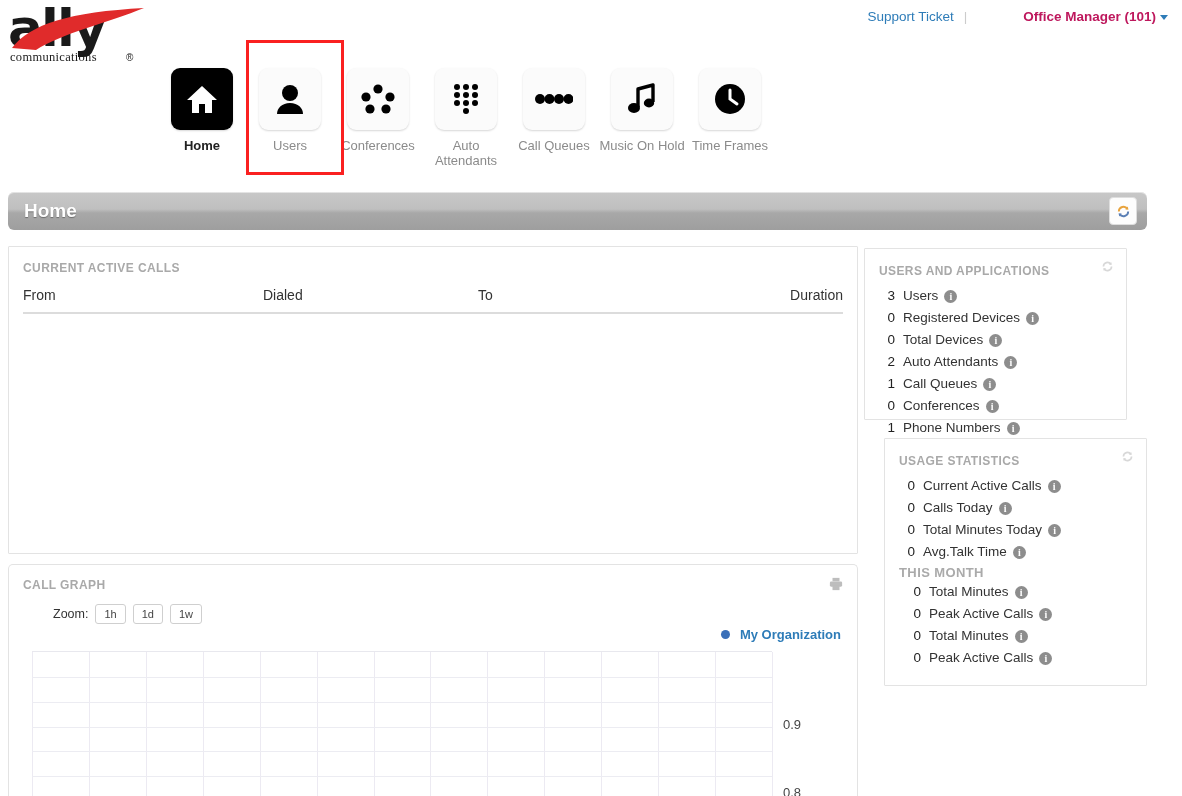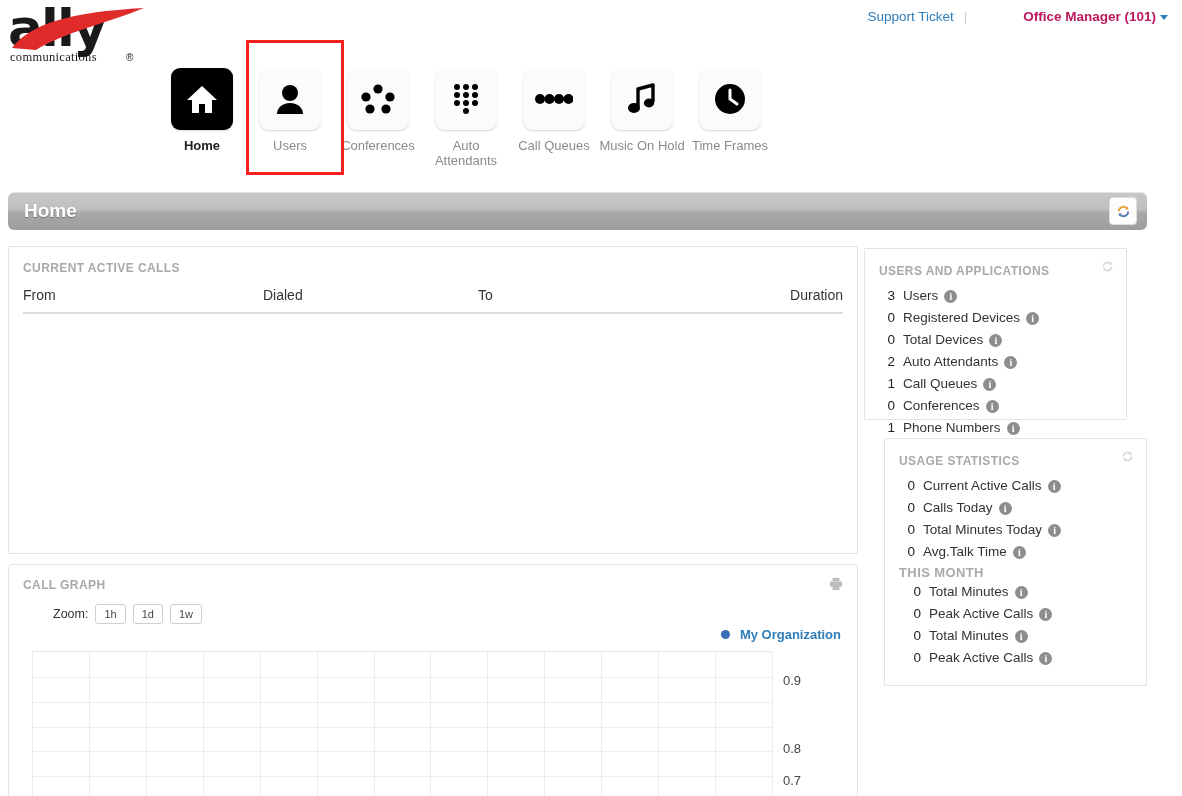--- a/index.html
+++ b/index.html
@@ -302,20 +302,21 @@
     position: absolute;
     left: 745px; top: 0;
     width: 60px; height: 174px;
   }
   .ylabel {
     position: absolute;
     left: 6px;
     font-size: 13px;
     color: #454545;
     font-family: "Liberation Sans", sans-serif;
+    margin-top: 44px;
   }
 
   
   #users-apps {
     left: 864px; top: 248px;
     width: 263px; height: 172px;
   }
   #usage-stats {
     left: 884px; top: 438px;
     width: 263px; height: 248px;

